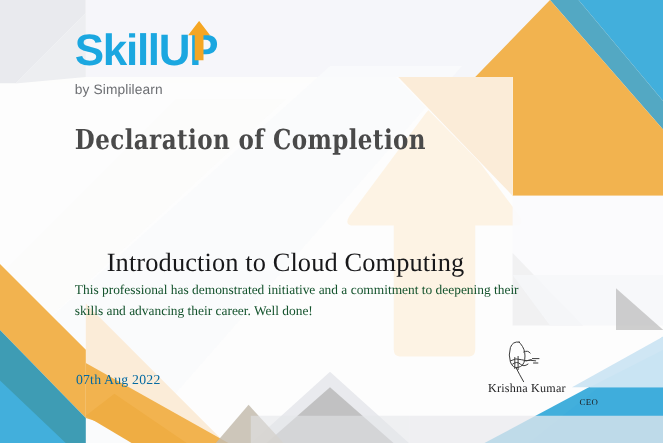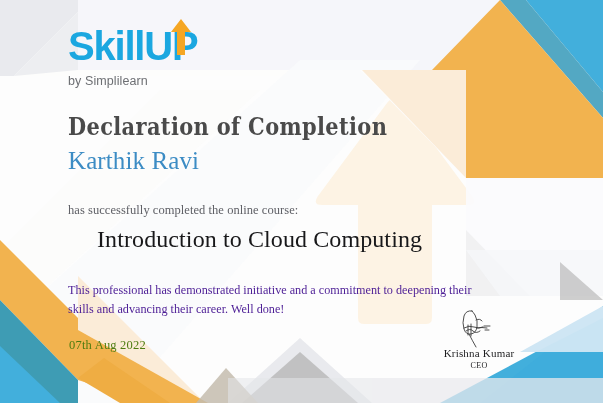--- a/index.html
+++ b/index.html
@@ -101,34 +101,34 @@
     top: 226px;
     font-family: "Liberation Serif", serif;
     font-size: 24px;
     color: #18181a;
     letter-spacing: 0.1px;
     margin-left: 29px;
   }
   #blurb {
     position: absolute;
     left: 68px;
-    top: 281px;
+    top: 254px;
     width: 430px;
     font-family: "Liberation Serif", serif;
     font-size: 12.2px;
     line-height: 1.55;
-    color: #4c1d95;
+    color: #14532d;
   }
   #issue-date {
     position: absolute;
     left: 69px;
     top: 338px;
     font-family: "Liberation Serif", serif;
     font-size: 12.5px;
-    color: #4d7c0f;
+    color: #0369a1;
     letter-spacing: 0.2px;
   }
 
   
   #signature-block {
     position: absolute;
     left: 414px;
     top: 306px;
     width: 130px;
     text-align: center;
@@ -144,20 +144,21 @@
     color: #1d1d1f;
     letter-spacing: 0.2px;
     margin-top: -1px;
   }
   #signer-title {
     font-family: "Liberation Serif", serif;
     font-size: 8px;
     color: #1d1d1f;
     letter-spacing: 0.4px;
     margin-top: 2px;
+    text-align: right;
   }
 </style>
 </head>
 <body>
 
 <div id="certificate">
 
   <svg class="layer" viewBox="0 0 603 403" preserveAspectRatio="none" xmlns="http://www.w3.org/2000/svg">
 
     <rect x="0" y="0" width="603" height="403" fill="#FDFDFC"></rect>
@@ -232,22 +233,20 @@
       <div id="logo-wordmark">
         <span>SkillUP</span>
         <svg id="logo-arrow" viewBox="0 0 22 36" xmlns="http://www.w3.org/2000/svg">
           <path d="M11,0 L21,13 L15,13 L15,36 L7,36 L7,13 L1,13 Z" fill="#F5A623"></path>
         </svg>
       </div>
       <div id="logo-sub">by Simplilearn</div>
     </div>
 
     <div id="heading">Declaration of Completion</div>
-    <div id="recipient-name">Karthik Ravi</div>
-    <div id="course-intro">has successfully completed the online course:</div>
     <div id="course-title">Introduction to Cloud Computing</div>
     <div id="blurb">This professional has demonstrated initiative and a commitment to deepening their skills and advancing their career. Well done!</div>
     <div id="issue-date">07th Aug 2022</div>
 
     <div id="signature-block">
       <svg id="signature-mark" viewBox="0 0 130 42" xmlns="http://www.w3.org/2000/svg">
         <g fill="none" stroke="#3a3a3a" stroke-width="0.9" stroke-linecap="round" stroke-linejoin="round">
           <path d="M58,5 Q52,4 50,10 Q48,17 50,23 Q52,29 57,28 Q62,27 63,21 Q64,14 61,9 Q59,6 58,5 Z"></path>
           <path d="M50,22 Q55,19 60,21 Q65,23 69,21"></path>
           <path d="M52,25 Q56,22 59,25 Q62,28 66,25"></path>

